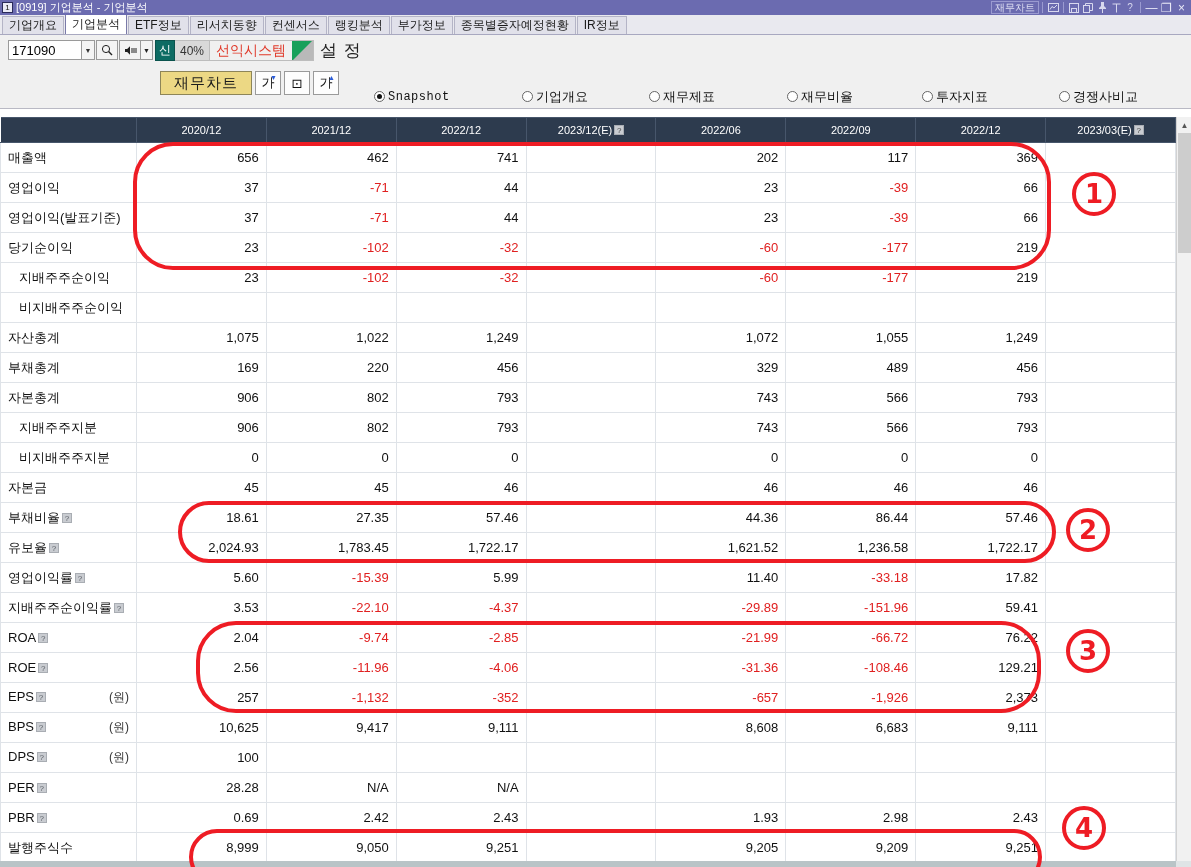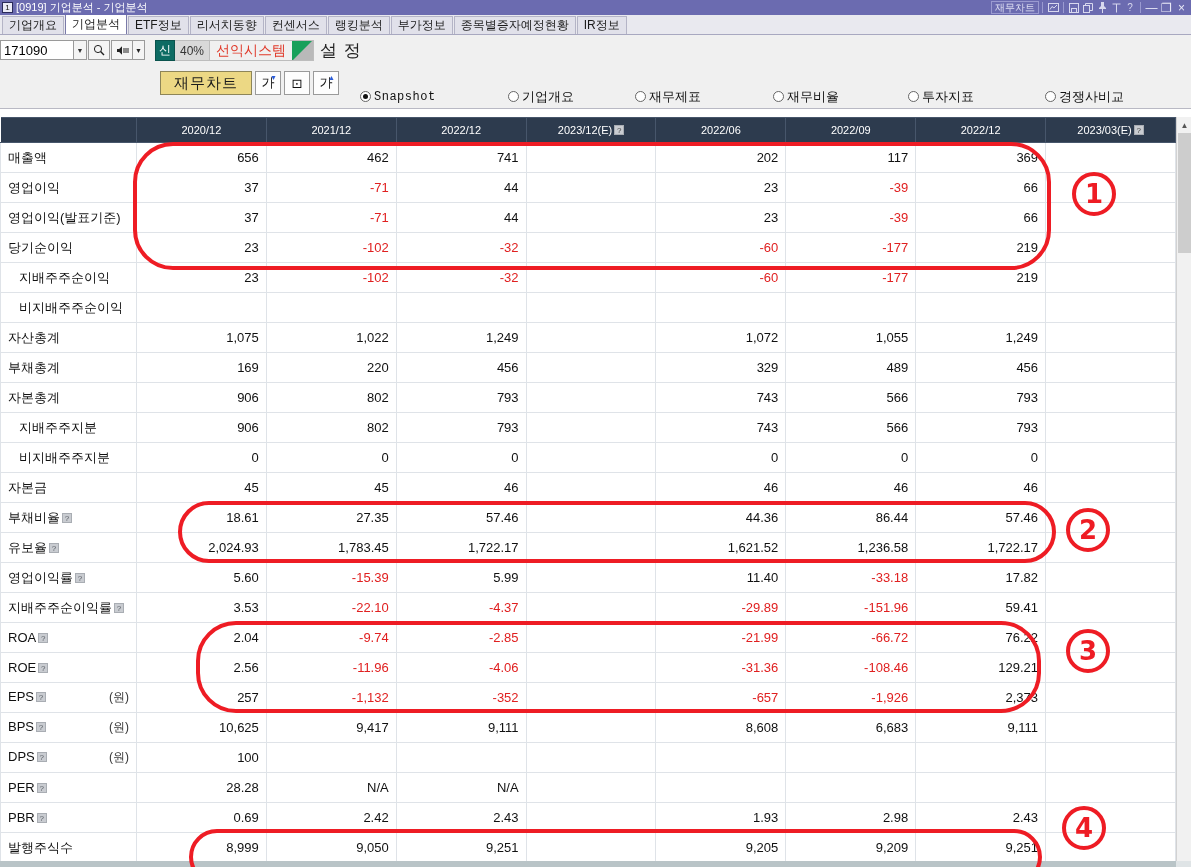--- a/index.html
+++ b/index.html
@@ -83,21 +83,21 @@
     font-weight: normal;
   }
 
   
   .toolbar {
     background: #f0f0f0;
     border-bottom: 1px solid #b9b9c4;
     height: 74px;
     position: relative;
   }
-  .code-row { position: absolute; left: 0; top: 5px; display: flex; align-items: center; }
+  .code-row { position: absolute; left: 8px; top: 5px; display: flex; align-items: center; }
   .code-input {
     width: 74px; height: 20px;
     border: 1px solid #9a9a9a; background: #fff;
     font-size: 13px; padding: 0 3px; line-height: 18px;
     font-family: "Liberation Sans", sans-serif;
   }
   .code-drop {
     width: 13px; height: 20px; border: 1px solid #9a9a9a; border-left: none;
     background: #f4f4f4; display: flex; align-items: center; justify-content: center;
     font-size: 7px; color: #333;
@@ -147,21 +147,21 @@
   .sqbtn {
     width: 26px; height: 24px; border: 1px solid #9a9a9a; background: #fdfdfd;
     margin-left: 3px; position: relative;
     display: flex; align-items: center; justify-content: center;
     font-size: 13px; color: #111;
   }
   .sqbtn .mk { position: absolute; right: 3px; top: 2px; font-size: 7px; color: #2a5bd7; }
 
   
   .radio-grid {
-    position: absolute; left: 360px; top: 48px;
+    position: absolute; left: 374px; top: 48px;
     display: grid;
     grid-template-columns: 148px 127px 138px 135px 137px 120px;
     grid-template-rows: 27px 27px;
     align-items: center;
   }
   .radio-item { display: flex; align-items: center; font-size: 13px; color: #111; white-space: nowrap; }
   .radio-dot {
     width: 11px; height: 11px; border-radius: 50%;
     border: 1px solid #666; background: #fff;
     margin-right: 3px; flex: 0 0 auto; position: relative;

